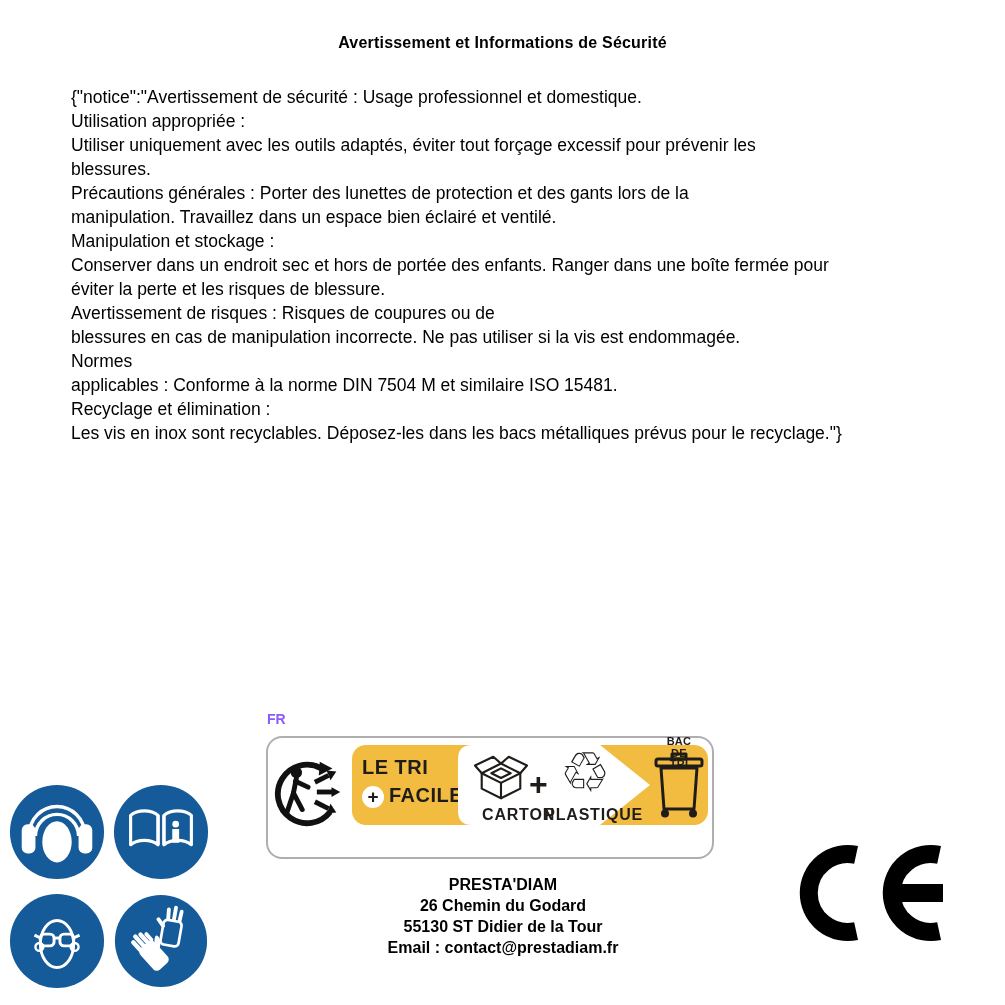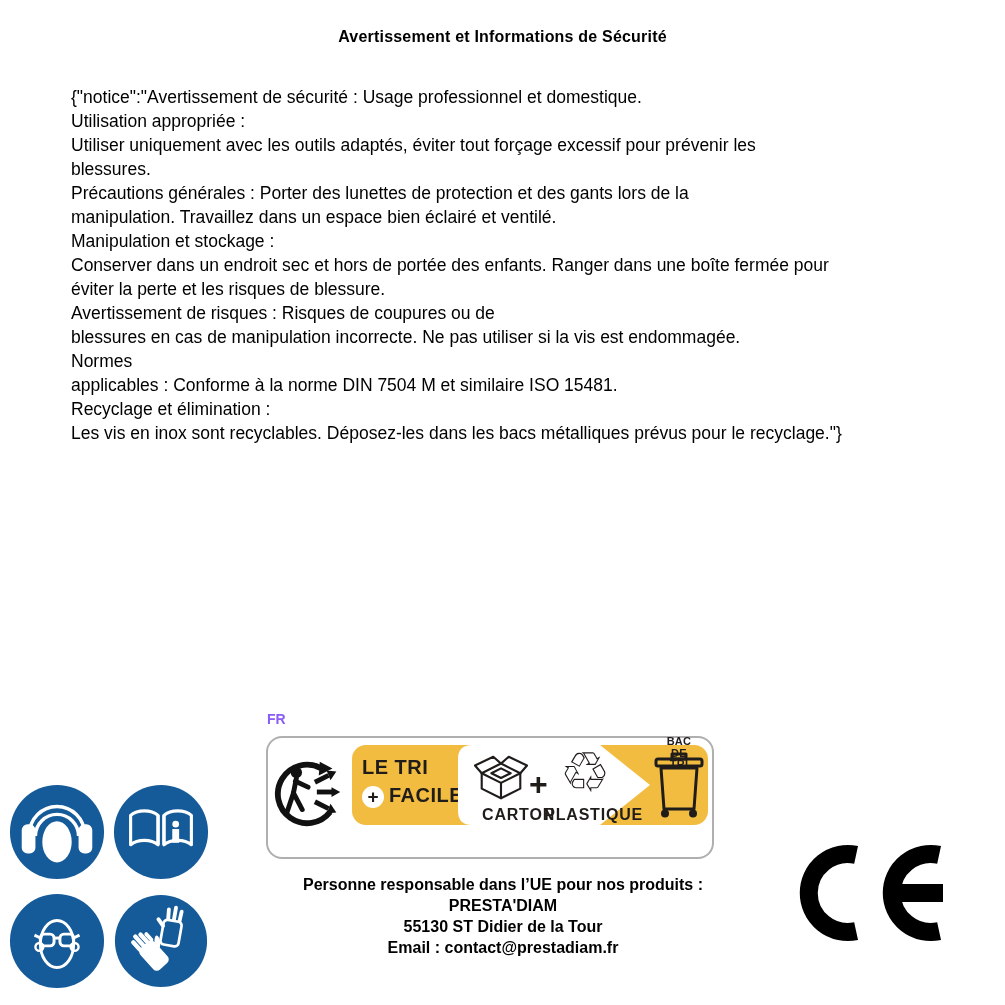--- a/index.html
+++ b/index.html
@@ -1,18 +1,18 @@
 <!DOCTYPE html>
 <html><head>
 <meta charset="utf-8">
 <style>
   html,body{margin:0;padding:0;background:#fff;}
   .page{position:relative;width:1005px;height:1005px;background:#fff;overflow:hidden;
         font-family:"Liberation Sans",sans-serif;color:#000;}
-  .title{position:absolute;left:0;top:28px;width:1005px;text-align:center;
+  .title{position:absolute;left:0;top:34px;width:1005px;text-align:center;
          font-size:16px;font-weight:bold;letter-spacing:.2px;}
   .notice{position:absolute;left:71px;top:85px;width:900px;
           font-size:17.5px;line-height:24px;white-space:pre-line;}
   
   .fr-code{position:absolute;left:267px;top:711px;font-size:14px;font-weight:bold;color:#8b5cf6;}
   .tri-box{position:absolute;left:266px;top:736px;width:444px;height:119px;
            background:#fff;border:2px solid #AFAFAF;border-radius:16px;}
   .yellow-band{position:absolute;left:352px;top:745px;width:356px;height:80px;
                background:#F2BC40;border-radius:14px;}
   .tri-headline-top{position:absolute;left:362px;top:756px;font-size:20px;font-weight:800;
@@ -130,22 +130,22 @@
     <circle cx="41" cy="62.5" r="4" fill="#1F1C1A"></circle>
   </svg>
   <div class="bin-text">
     <div>BAC</div>
     <div>DE</div>
     <div>TRI</div>
   </div>
 
 
   <div class="responsible">
-    <div>Personne responsable dans l’UE pour nos produits :</div>
     <div>PRESTA'DIAM</div>
+    <div>26 Chemin du Godard</div>
     <div>55130 ST Didier de la Tour</div>
     <div>Email : contact@prestadiam.fr</div>
   </div>
 
   <svg class="ce-svg" width="148" height="98" viewBox="0 0 148 98">
     <g stroke="#000" stroke-width="18" fill="none">
       <path d="M 58.1,10.9 A 39 39 0 1 0 58.1,87.1"></path>
       <path d="M 141.1,10.9 A 39 39 0 1 0 141.1,87.1"></path>
     </g>
     <rect x="100" y="40" width="45" height="18" fill="#000"></rect>

